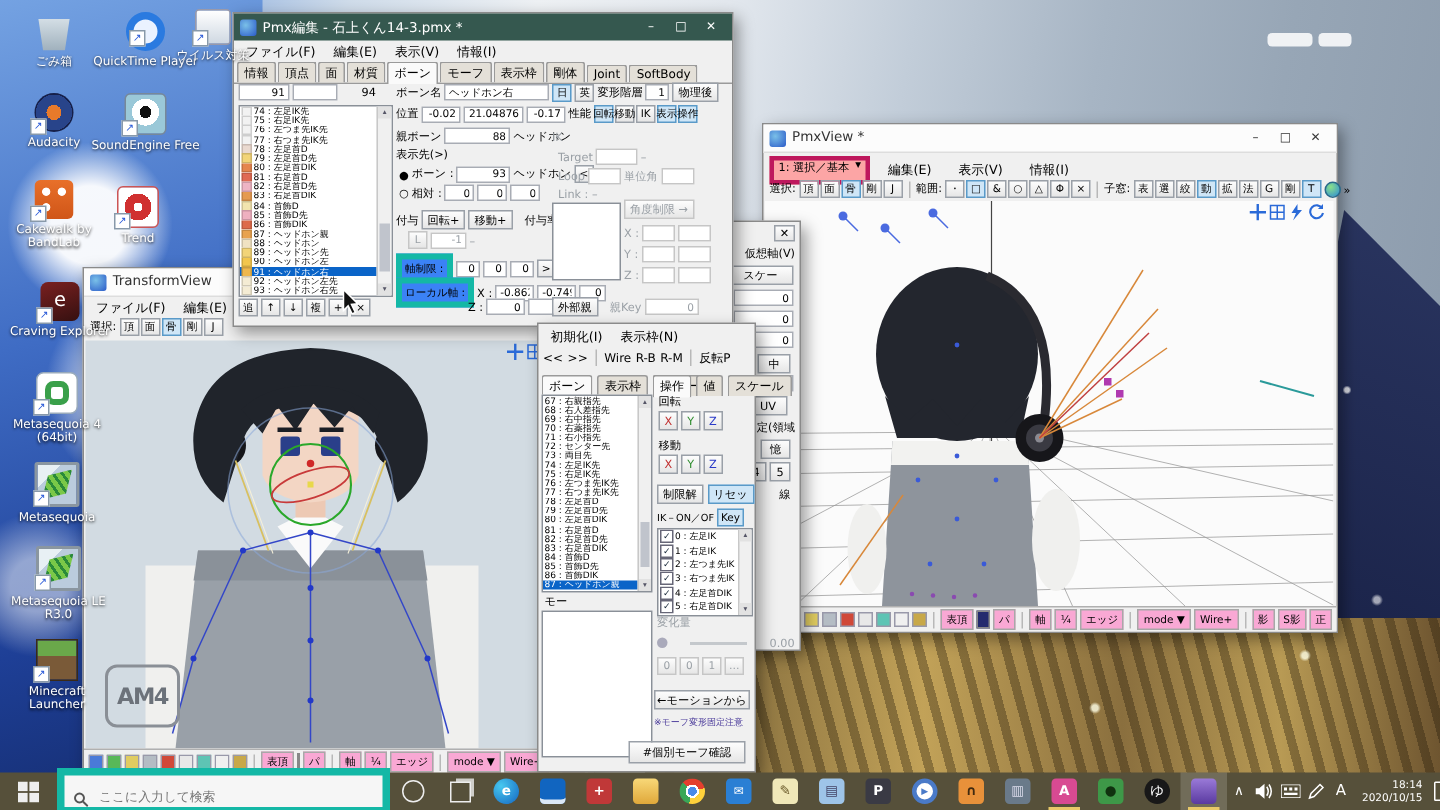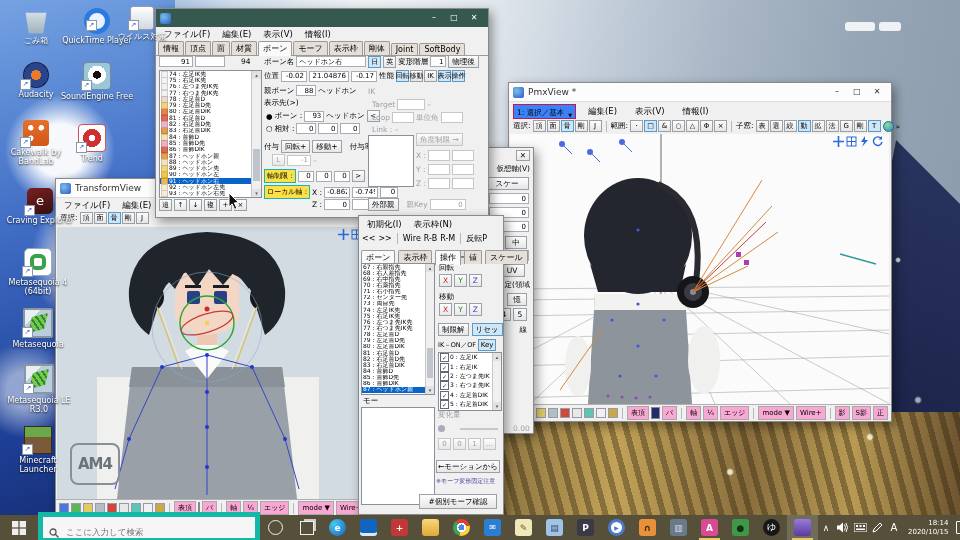--- a/index.html
+++ b/index.html
@@ -64,21 +64,21 @@
   .menus{display:flex;align-items:flex-end;height:14px;padding:0 2px}
   .mi{padding:0 6px;font-size:8.5px;white-space:nowrap}
   .tabs{display:flex;align-items:flex-end;height:14px;padding:0 2px;border-bottom:1px solid #9a9a9a}
   .tab{border:1px solid #9a9a9a;border-bottom:none;background:#e4e0d8;padding:1px 4px 1px;font-size:8px;margin-right:1px;border-radius:2px 2px 0 0;white-space:nowrap}
   .tab.on{background:#fafafa;position:relative;top:1px;padding-bottom:2px}
   .in{background:#fff;border:1px solid #a8acb4;font:7px "DejaVu Sans",sans-serif;text-align:right;padding:0 2px;height:11px;box-sizing:border-box}
   .btn{display:inline-flex;align-items:center;justify-content:center;border:1px solid #9aa0a8;background:linear-gradient(#fdfdfd,#e6e6e6);font-size:7.5px;height:13px;box-sizing:border-box;padding:0 3px;white-space:nowrap}
   .btn.on{background:var(--btnon);border-color:var(--btnonb)}
   .dis{color:#9aa0a6!important;border-color:#c6c6c6!important}
   .lbl{font-size:7.5px;white-space:nowrap}
-  .lblbox{border:1px solid #14b8a6;background:#fde047;padding:0 2px;font-size:7px;height:12px;display:inline-flex;align-items:center;white-space:nowrap}
+  .lblbox{border:4px solid #14b8a6;background:#3b82f6;padding:0 2px;font-size:7px;height:12px;display:inline-flex;align-items:center;white-space:nowrap}
   .fr{position:absolute;display:flex;align-items:center;gap:2px}
   .list{position:absolute;background:#fff;border:1px solid #8a9098;overflow:hidden}
   .li{display:flex;align-items:center;white-space:nowrap;padding:0 1px;gap:1px;overflow:hidden}
   .li .mk{width:5px;height:5px;flex:none;border:1px solid rgba(0,0,0,.15)}
   .li.sel{background:var(--select);color:#fff}
   .blist .li{height:6.3px;font-size:6px}
   .plist .li{height:6.15px;font-size:6px}
   .iklist .li{height:9.4px;font-size:6px}
   .ck{width:7px;height:7px;border:1px solid #667;background:#fff;font-size:6px;line-height:7px;flex:none;color:#123;text-align:center}
   .sbv{position:absolute;top:0;right:0;bottom:0;width:9px;background:#f0f0f0;border-left:1px solid #c8c8c8}
@@ -87,21 +87,21 @@
   .sbv .th{position:absolute;left:1px;right:1px;background:#c0c4cc}
   .vbar{position:absolute;left:0;right:0;bottom:0;height:16px;background:#f0f0f0;border-top:1px solid #b0b0b0;display:flex;align-items:center;gap:2px;padding:0 3px;overflow:hidden}
   .sbi{display:flex;gap:2px}
   .sbi .li{padding:0}
   .sbi .mk{width:8px;height:8px;border:1px solid #99a}
   .vsep{width:1px;height:11px;background:#b8b8b8;margin:0 2px;flex:none}
   .vbtn{border:1px solid #a8a8a8;background:#f9a8d4;font-size:7px;height:12px;display:inline-flex;align-items:center;padding:0 3px;white-space:nowrap}
   .swatch{width:12px;height:10px;background:#242a6e;border:1px solid #888}
   .tgroup{display:flex;align-items:center;gap:1px}
   .tbn{width:13px;height:12px;font-size:7px;padding:0}
-  .combo{border:1px solid #be185d;background:#3b82f6;height:13px;display:inline-flex;align-items:flex-end;font-size:7.5px;padding:0 3px;gap:4px}
+  .combo{border:3px solid #be185d;background:#fca5a5;height:13px;display:inline-flex;align-items:flex-start;font-size:7.5px;padding:0 3px;gap:4px}
   .gizico{display:flex;gap:2px}
   .viewport{position:absolute;overflow:hidden}
   .orb{width:11px;height:11px;border-radius:50%;background:radial-gradient(circle at 35% 30%,#8ae08a,#2a8ad8);border:1px solid #2a6a8a;box-sizing:border-box}
   
   .taskbar{position:absolute;left:0;top:515px;width:960px;height:25px;background:var(--taskbar);display:flex;align-items:center;z-index:50}
   .tk{height:25px;width:31px;display:flex;align-items:center;justify-content:center;position:relative;flex:none}
   .tk span{width:17px;height:17px;border-radius:3px;display:flex;align-items:center;justify-content:center;font-size:9px;color:#fff;overflow:hidden}
   .apps{display:flex}
   .run::after{content:"";position:absolute;bottom:0;left:5px;right:5px;height:2px;background:#e8c868}
   .tk.on{background:rgba(255,255,255,.16)}
@@ -605,20 +605,21 @@
     <span class="lbl" style="position:absolute;right:3px;top:132px">固定(領域</span>
     <span class="btn" style="position:absolute;right:6px;top:145px;width:20px">憶</span>
     <span class="btn" style="position:absolute;right:22px;top:160px;width:14px">4</span>
     <span class="btn" style="position:absolute;right:6px;top:160px;width:14px">5</span>
     <span class="lbl" style="position:absolute;right:6px;top:177px">線</span>
   </div>
 
   <div class="win" style="left:155px;top:8px;width:332px;height:208px">
     <div class="tbar act">
       <span class="appico"></span>
+      <span class="ttl">Pmx編集 - 石上くん14-3.pmx *</span>
       <span class="wbtns">
         <span class="wb">–</span>
         <span class="wb">□</span>
         <span class="wb">✕</span>
       </span>
     </div>
     <div class="menus">
         <div class="mi"><span>ファイル(F)</span></div>
         <div class="mi"><span>編集(E)</span></div>
         <div class="mi"><span>表示(V)</span></div>
@@ -780,30 +781,30 @@
           <div class="btn tbn on">
             <span>表示</span>
           </div>
           <div class="btn tbn on">
             <span>操作</span>
           </div>
         </span>
     </div>
     <div class="fr" style="left:108px;top:76px">
       <span class="lbl">親ボーン</span>
-      <input class="in" style="width: 20px;" value="88">
+      <input class="in" style="width: 44px;" value="88">
       <span class="lbl">ヘッドホン</span>
     </div>
     <div class="fr" style="left:108px;top:89px">
       <span class="lbl">表示先(&gt;)</span>
     </div>
     <div class="fr" style="left:110px;top:101px">
       <span class="lbl">●</span>
       <span class="lbl">ボーン :</span>
-      <input class="in" style="width: 20px;" value="93">
+      <input class="in" style="width: 36px;" value="93">
       <span class="lbl">ヘッドホン</span>
       <span class="btn tbn">&lt;</span>
     </div>
     <div class="fr" style="left:110px;top:114px">
       <span class="lbl">○</span>
       <span class="lbl">相対 :</span>
       <input class="in" style="width: 20px;" value="0">
       <input class="in" style="width: 20px;" value="0">
       <input class="in" style="width: 20px;" value="0">
     </div>

